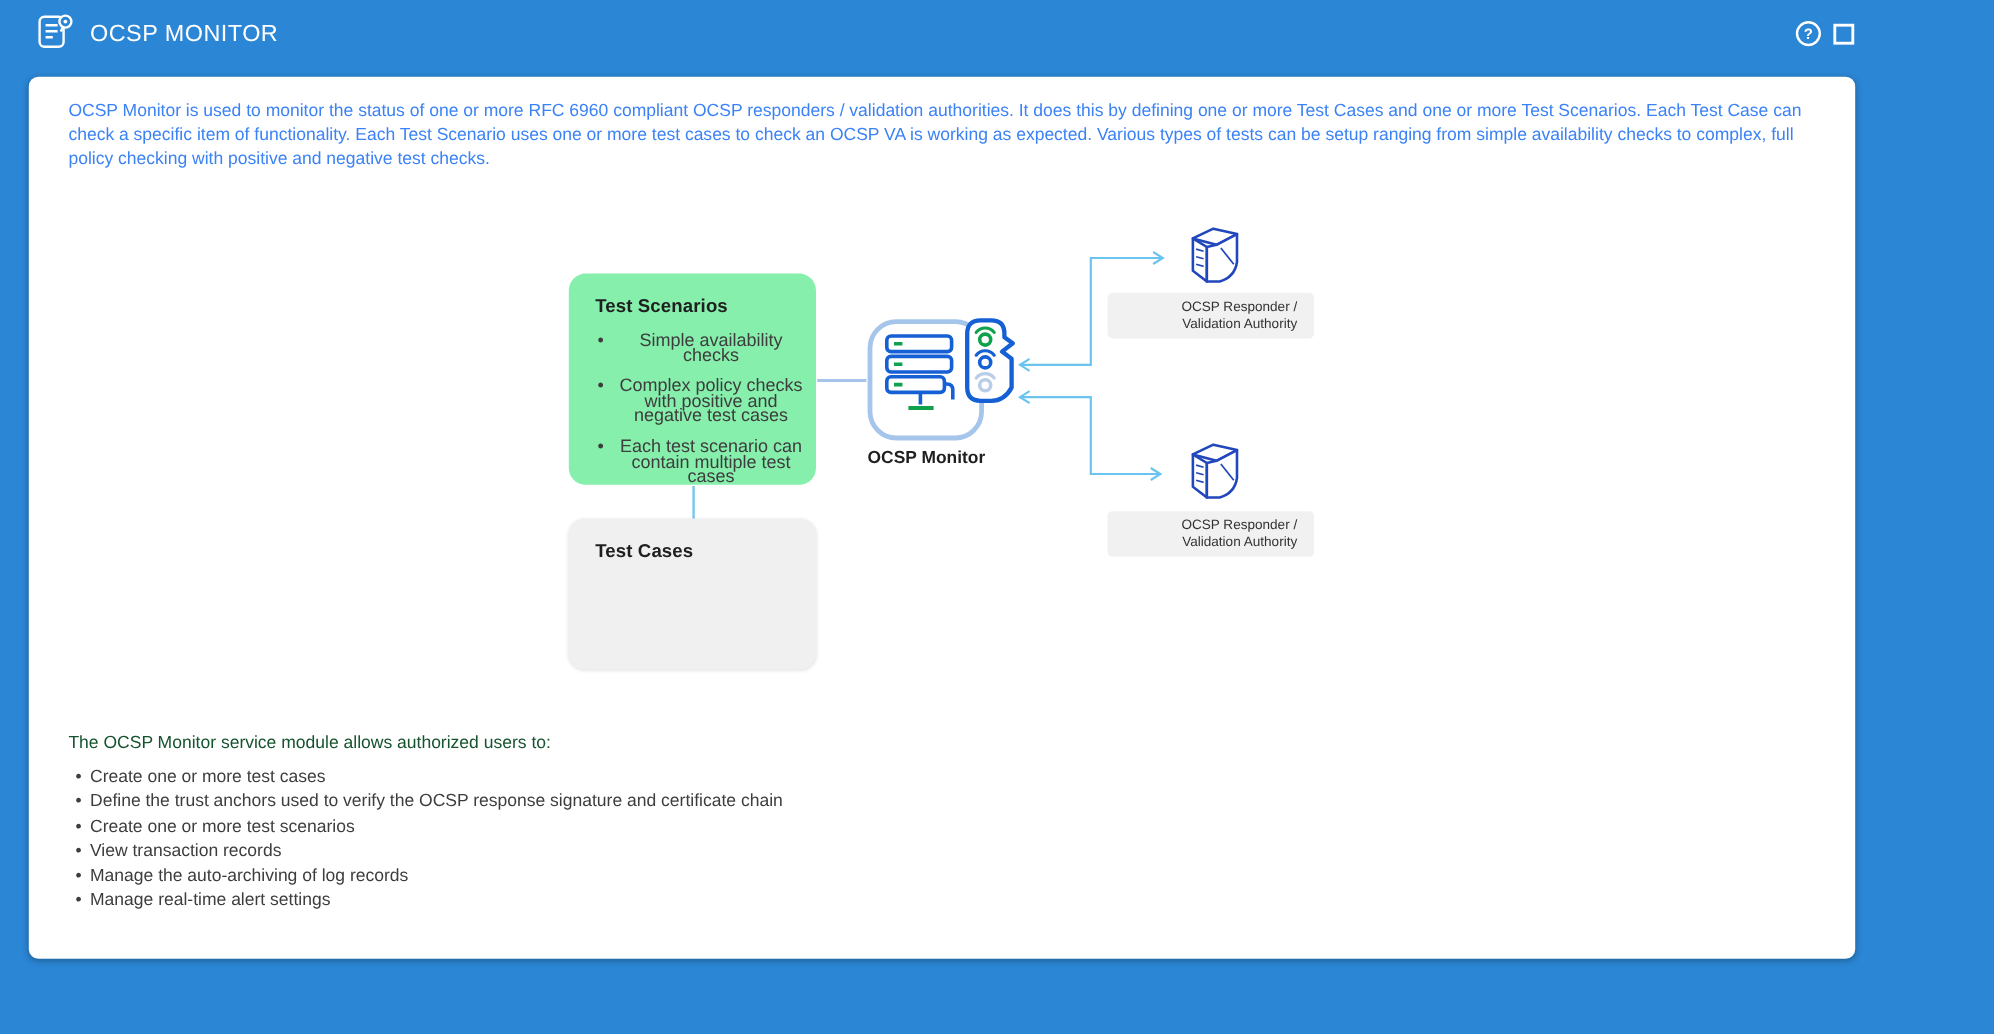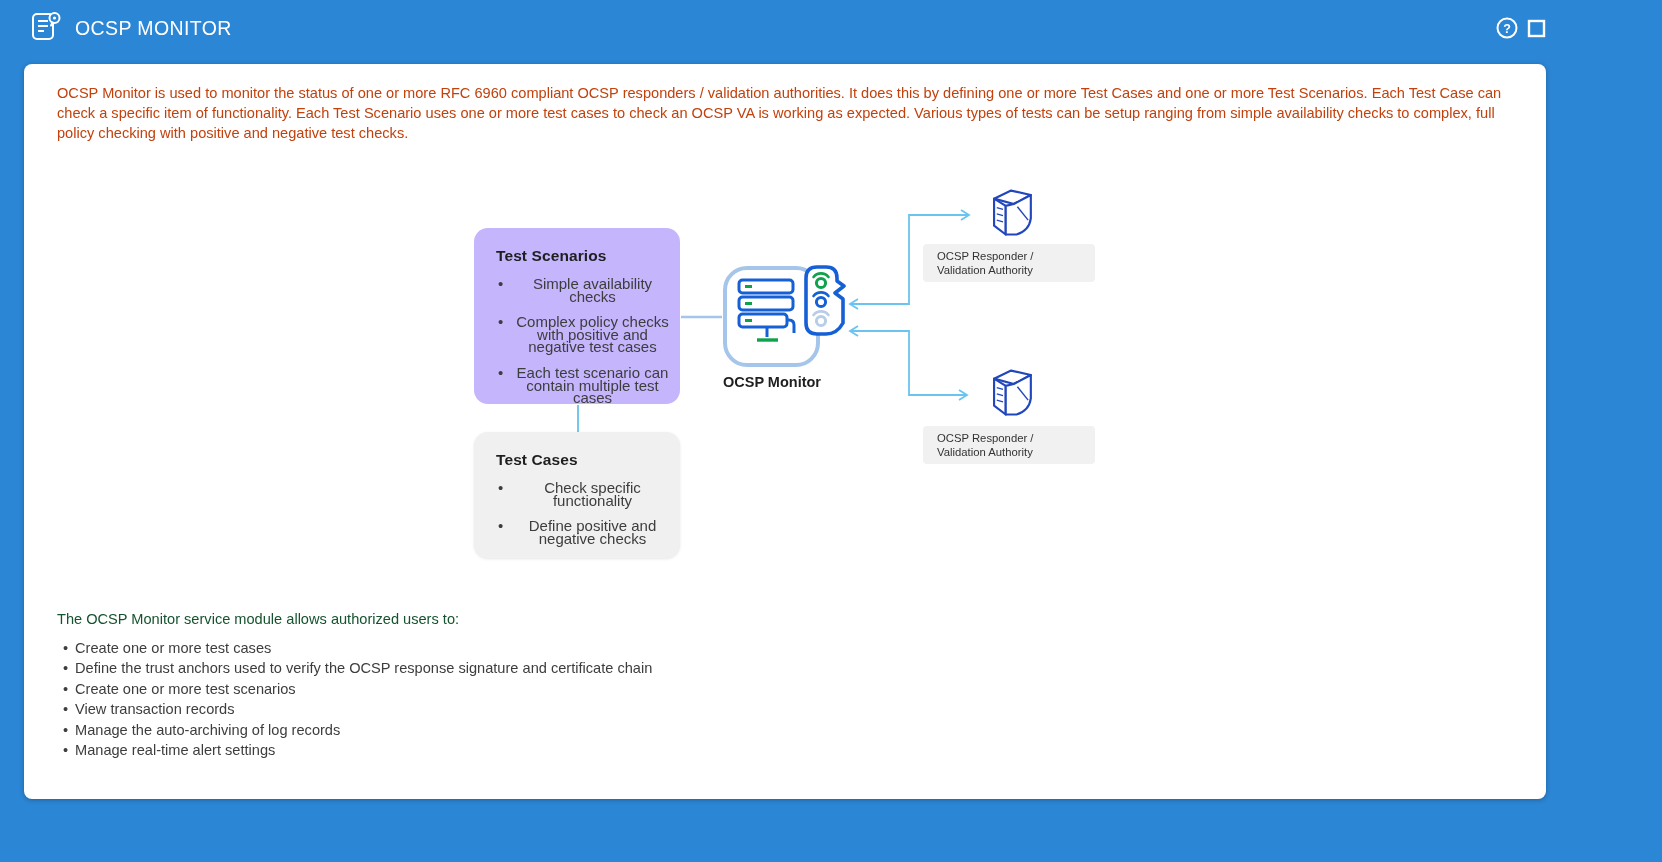--- a/index.html
+++ b/index.html
@@ -20,25 +20,25 @@
   .hdr-icons { position:absolute; right:116px; top:0; height:56px; display:flex; align-items:center; gap:9px; }
   .hdr-btn { cursor:pointer; display:flex; align-items:center; justify-content:center; }
   
   .card {
     position:absolute; left:24px; top:64px; width:1522px; height:735px;
     background:#ffffff; border-radius:8px;
     box-shadow:0 1px 5px rgba(0,0,0,.28);
   }
   .intro {
     position:absolute; left:33px; top:20px; width:1460px;
-    font-size:14.6px; line-height:19.8px; color:#c2410c;
+    font-size:14.6px; line-height:19.8px; color:#3b82f6;
   }
   
   .dbox { position:absolute; border-radius:14px; }
-  .dbox.blue { background:#c4b5fd; }
+  .dbox.blue { background:#86efac; }
   .dbox.gray { background:#f0f0f0; box-shadow:0 1px 3px rgba(0,0,0,.10); }
   .dbox h3 { font-size:15.5px; font-weight:bold; color:#1f1f1f; margin:19px 0 0 22px; letter-spacing:.1px; }
   .dbox ul { list-style:none; margin:13px 0 0 24px; }
   .dbox li {
     position:relative; padding-left:17px; width:172px;
     font-size:15px; line-height:12.6px; color:#3d3d3d; margin-bottom:13px;text-align:center;
   }
   .dbox li::before { content:"•"; position:absolute; left:0; top:0; color:#3d3d3d; }
   #scenarios-box { left:450px; top:164px; width:206px; height:176px; }
   #cases-box     { left:450px; top:368px; width:206px; height:126px; }
@@ -50,21 +50,21 @@
   .monitor-label {
     position:absolute; left:688px; top:310px; width:120px; text-align:center;
     font-size:14.5px; font-weight:bold; color:#1f1f1f;
   }
   .srv { position:absolute; left:712px; top:214px; }
   .bubble { position:absolute; left:780px; top:201px; }
   
   .resp-icon { position:absolute; }
   .resp-label {
     position:absolute; width:172px; height:38px; background:#f1f1f1; border-radius:4px;
-    font-size:11.3px; line-height:14px; color:#333; text-align:left;
+    font-size:11.3px; line-height:14px; color:#333; text-align:right;
     display:flex; align-items:center; justify-content:center; padding:0 14px;
   }
   #resp-top-icon { left:962px; top:120px; }
   #resp-top-label { left:899px; top:180px; }
   #resp-bot-icon { left:962px; top:300px; }
   #resp-bot-label { left:899px; top:362px; }
   
   .wires { position:absolute; left:0; top:0; width:1522px; height:735px; pointer-events:none; }
   
   .caps { position:absolute; left:33px; top:545px; }
@@ -131,24 +131,20 @@
     <h3>Test Scenarios</h3>
     <ul>
       <li>Simple availability checks</li>
       <li>Complex policy checks with positive and negative test cases</li>
       <li>Each test scenario can contain multiple test cases</li>
     </ul>
   </div>
 
   <div class="dbox gray" id="cases-box">
     <h3>Test Cases</h3>
-    <ul>
-      <li>Check specific functionality</li>
-      <li>Define positive and negative checks</li>
-    </ul>
   </div>
 
   <div class="monitor-square"></div>
 
   <span class="srv">
     <svg width="62" height="68" viewBox="0 0 62 68" fill="none">
       <rect x="3" y="2" width="54" height="13" rx="3.5" stroke="#1660d6" stroke-width="3" fill="#fff"></rect>
       <rect x="3" y="19" width="54" height="13" rx="3.5" stroke="#1660d6" stroke-width="3" fill="#fff"></rect>
       <rect x="3" y="36" width="48" height="13" rx="3.5" stroke="#1660d6" stroke-width="3" fill="#fff"></rect>
       <line x1="9" y1="8.5" x2="16" y2="8.5" stroke="#0ea24d" stroke-width="3"></line>

